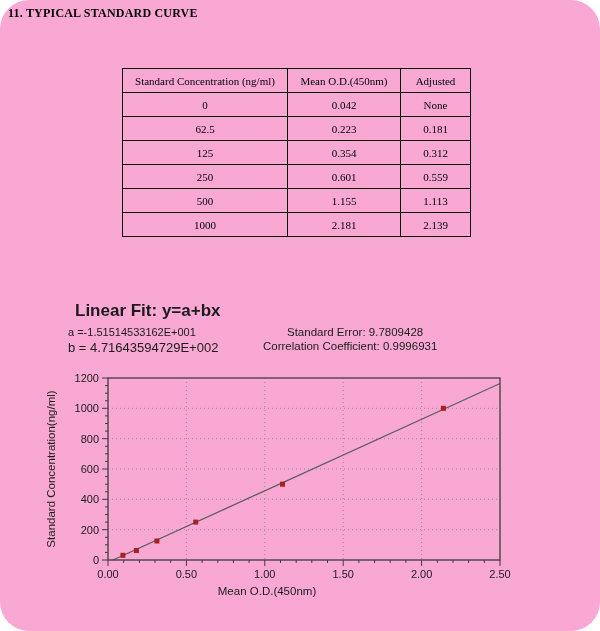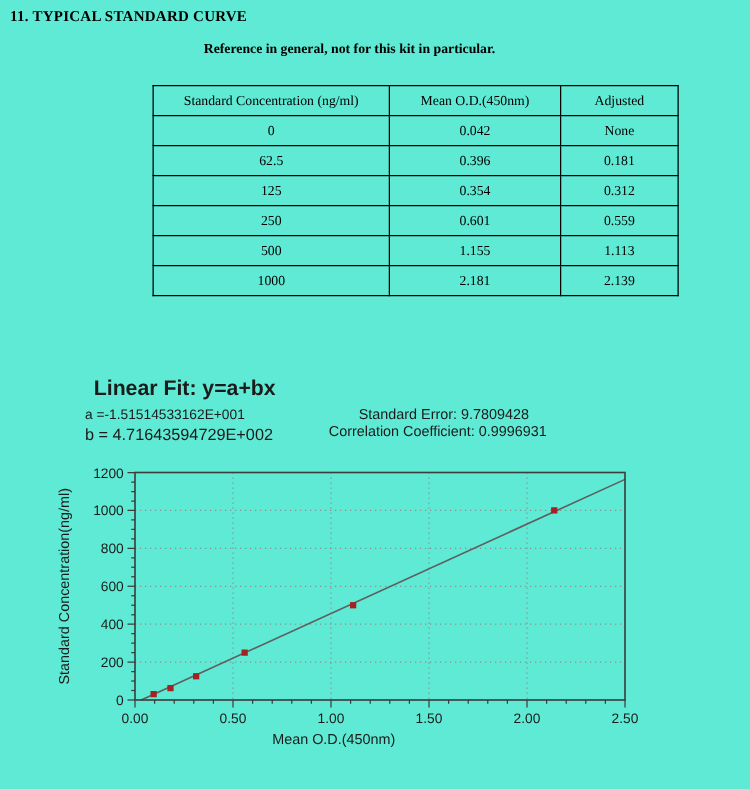--- a/index.html
+++ b/index.html
@@ -1,41 +1,42 @@
 <!DOCTYPE html>
 <html><head>
 <meta charset="utf-8">
 <style>
   html,body{margin:0;padding:0;background:#fff;}
   #page{
     position:relative;
     width:600px;height:631px;
-    background:#5eead4;
+    background:#f9a8d4;
     font-family:"Liberation Serif","DejaVu Serif",serif;
     color:#000;
     overflow:hidden;
+    border-radius:29px;
   }
   .heading{
     position:absolute;left:8px;top:6px;
     font-size:12px;font-weight:bold;letter-spacing:.2px;
   }
   .subtitle{
     position:absolute;left:163px;top:33px;
     font-size:11px;font-weight:bold;
   }
   table.std{
     position:absolute;left:122px;top:68px;
     border-collapse:collapse;
     font-size:11px;
     text-align:center;
   }
   table.std th, table.std td{
     border:1px solid #000;
     height:23px;
-    padding:0 16px;
+    padding:0 4px;
     font-weight:normal;
     vertical-align:middle;
   }
   table.std th:nth-child(1), table.std td:nth-child(1){width:156px;}
   table.std th:nth-child(2), table.std td:nth-child(2){width:104px;}
   table.std th:nth-child(3), table.std td:nth-child(3){width:61px;}
   .fitblock{
     font-family:"Liberation Sans","DejaVu Sans",sans-serif;
     color:#1b1b1b;
   }
@@ -58,39 +59,38 @@
   }
   #chart text.axlabel{font-size:11.5px;}
 </style>
 </head>
 <body>
 
 <div id="page">
 
   <div class="heading">11. TYPICAL STANDARD CURVE</div>
 
-  <div class="subtitle">Reference in general, not for this kit in particular.</div>
 
   <table class="std">
     <thead>
         <tr>
           <th>Standard Concentration (ng/ml)</th>
           <th>Mean O.D.(450nm)</th>
           <th>Adjusted</th>
         </tr>
       </thead>
     <tbody>
         <tr>
           <td>0</td>
           <td>0.042</td>
           <td>None</td>
         </tr>
         <tr>
           <td>62.5</td>
-          <td>0.396</td>
+          <td>0.223</td>
           <td>0.181</td>
         </tr>
         <tr>
           <td>125</td>
           <td>0.354</td>
           <td>0.312</td>
         </tr>
         <tr>
           <td>250</td>
           <td>0.601</td>

